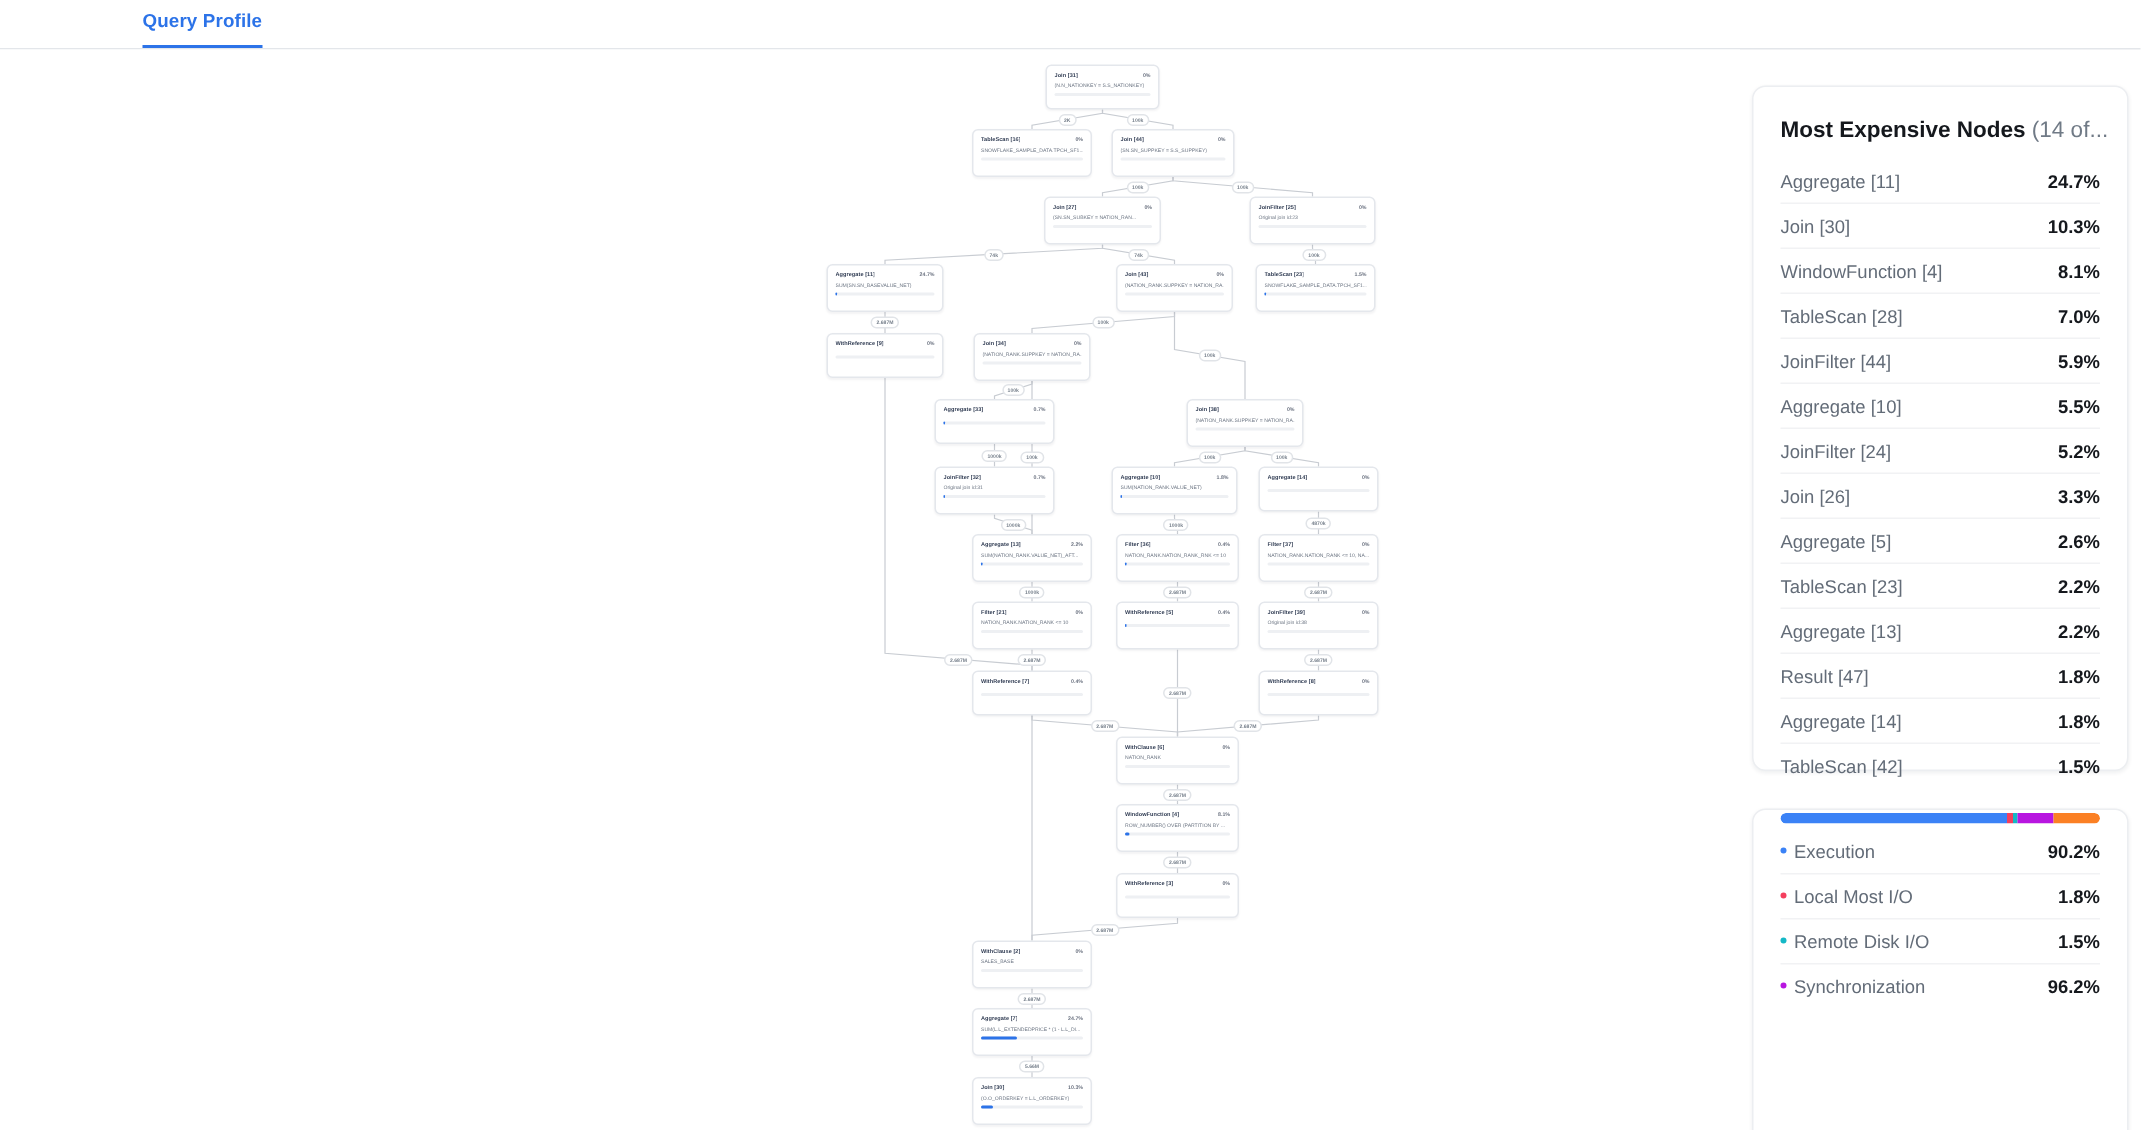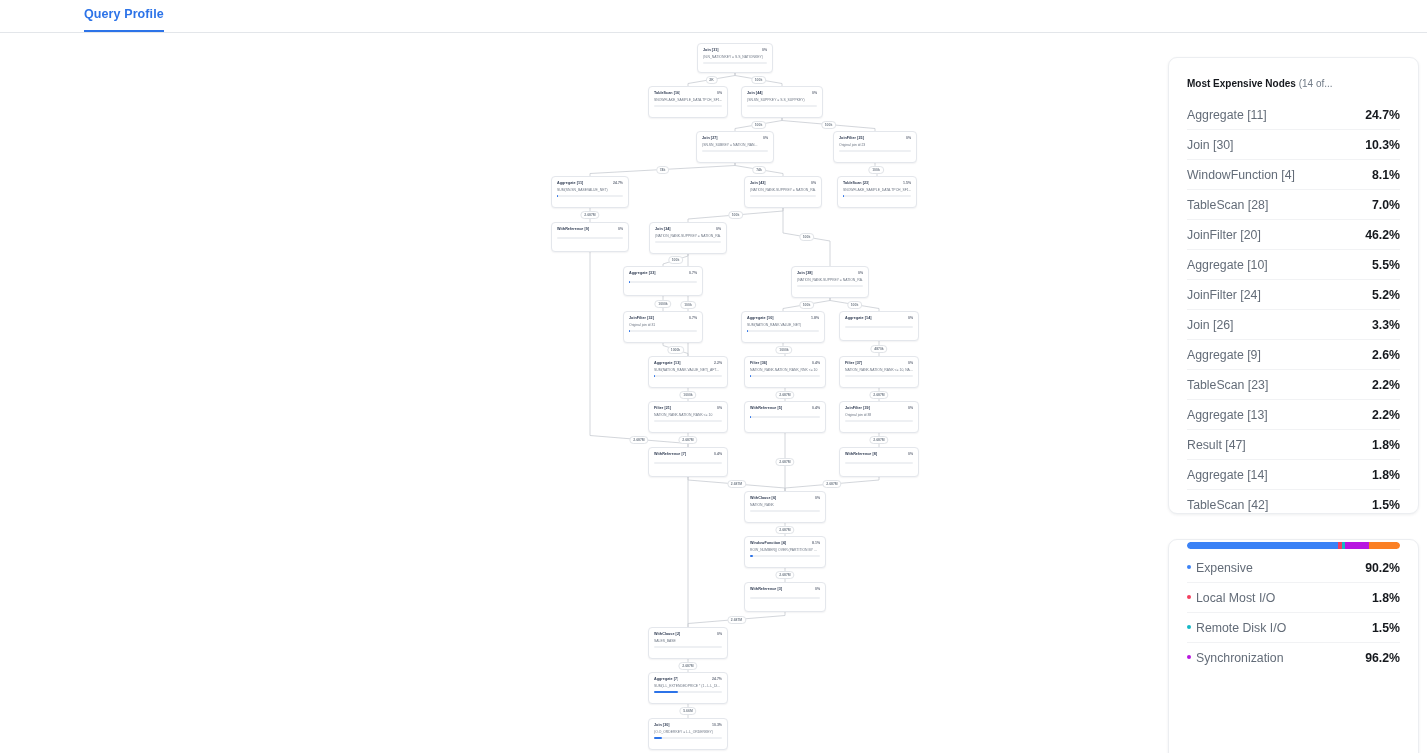--- a/index.html
+++ b/index.html
@@ -17,21 +17,21 @@
     border-bottom: 1px solid #e3e6ea;
     background: #fff;
   }
   .tab {
     position: absolute; top: 7px;
     font-size: 12.5px; font-weight: 700; letter-spacing: .1px;
     color: #5b6470; cursor: pointer; padding-bottom: 9px;
   }
   .tab.active { color: #2c73e8; border-bottom: 2.5px solid #2c73e8; }
   #tab-0 { left: 10px; margin-top: 44px; }
-  #tab-1 { left: 84px; }
+  #tab-1 { left: 95px; }
 
   
   .zoomctl {
     position: absolute; top: 55px; height: 21px;
     border: 1px solid #e1e4e8; border-radius: 4px;
     background: #fff; display: flex; align-items: center; justify-content: center;
     color: #97a0ab; cursor: pointer;
   }
   #zc-fit { left: 11px; width: 30px; }
   #zc-in  { left: 52px; width: 32px; font-size: 14px; color: #2d333b; }
@@ -91,21 +91,21 @@
   .panel {
     position: absolute; left: 1168px; width: 251px;
     background: #fff; border: 1px solid #eceef1; border-radius: 9px;
     box-shadow: 0 1px 3px rgba(16,24,40,.07);
   }
   #panel-expensive { top: 57px; height: 457px; }
   #panel-overview  { top: 539px; height: 230px; }
 
   .panel h2 {
     margin: 0; padding: 20px 18px 11px 18px;
-    font-size: 10px; font-weight: 700; color: #15181d;
+    font-size: 15px; font-weight: 700; color: #15181d;
     white-space: nowrap; overflow: hidden;
   }
   .panel h2 .sub { font-weight: 400; color: #707a86; }
 
   .prow {
     display: flex; justify-content: space-between; align-items: center;
     margin: 0 18px; padding: 7.5px 0 7.5px 0;
     border-top: 1px solid #f1f2f4;
     font-size: 12.3px;
   }
@@ -529,37 +529,37 @@
       </div>
       <div class="prow">
         <span class="plabel">WindowFunction [4]</span>
         <span class="pval">8.1%</span>
       </div>
       <div class="prow">
         <span class="plabel">TableScan [28]</span>
         <span class="pval">7.0%</span>
       </div>
       <div class="prow">
-        <span class="plabel">JoinFilter [20]</span>
-        <span class="pval">46.2%</span>
+        <span class="plabel">JoinFilter [44]</span>
+        <span class="pval">5.9%</span>
       </div>
       <div class="prow">
         <span class="plabel">Aggregate [10]</span>
         <span class="pval">5.5%</span>
       </div>
       <div class="prow">
         <span class="plabel">JoinFilter [24]</span>
         <span class="pval">5.2%</span>
       </div>
       <div class="prow">
         <span class="plabel">Join [26]</span>
         <span class="pval">3.3%</span>
       </div>
       <div class="prow">
-        <span class="plabel">Aggregate [9]</span>
+        <span class="plabel">Aggregate [5]</span>
         <span class="pval">2.6%</span>
       </div>
       <div class="prow">
         <span class="plabel">TableScan [23]</span>
         <span class="pval">2.2%</span>
       </div>
       <div class="prow">
         <span class="plabel">Aggregate [13]</span>
         <span class="pval">2.2%</span>
       </div>
@@ -581,21 +581,21 @@
 <div class="panel" id="panel-overview">
   <div class="ovbar" id="overview-bar">
       <span style="background: rgb(59, 130, 246); width: 70.8%;"></span>
       <span style="background: rgb(244, 63, 94); width: 1.8%;"></span>
       <span style="background: rgb(20, 184, 198); width: 1.5%;"></span>
       <span style="background: rgb(184, 22, 224); width: 11.4%;"></span>
       <span style="background: rgb(251, 128, 36); width: 14.5%;"></span>
     </div>
   <div id="overview-rows">
       <div class="prow">
-        <span class="plabel"><span class="dot" style="background: rgb(59, 130, 246);"></span><span>Expensive</span></span>
+        <span class="plabel"><span class="dot" style="background: rgb(59, 130, 246);"></span><span>Execution</span></span>
         <span class="pval">90.2%</span>
       </div>
       <div class="prow">
         <span class="plabel"><span class="dot" style="background: rgb(244, 63, 94);"></span><span>Local Most I/O</span></span>
         <span class="pval">1.8%</span>
       </div>
       <div class="prow">
         <span class="plabel"><span class="dot" style="background: rgb(20, 184, 198);"></span><span>Remote Disk I/O</span></span>
         <span class="pval">1.5%</span>
       </div>

